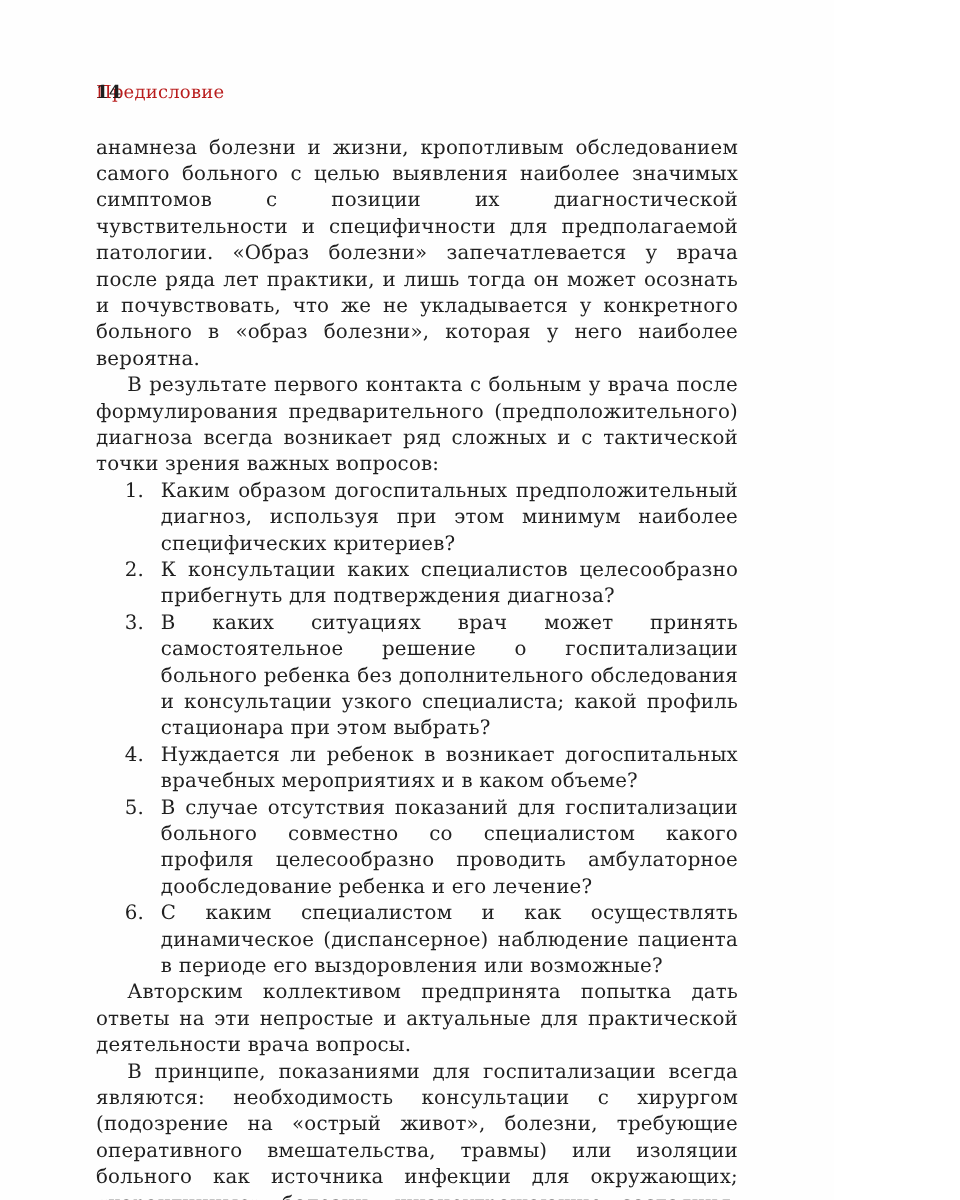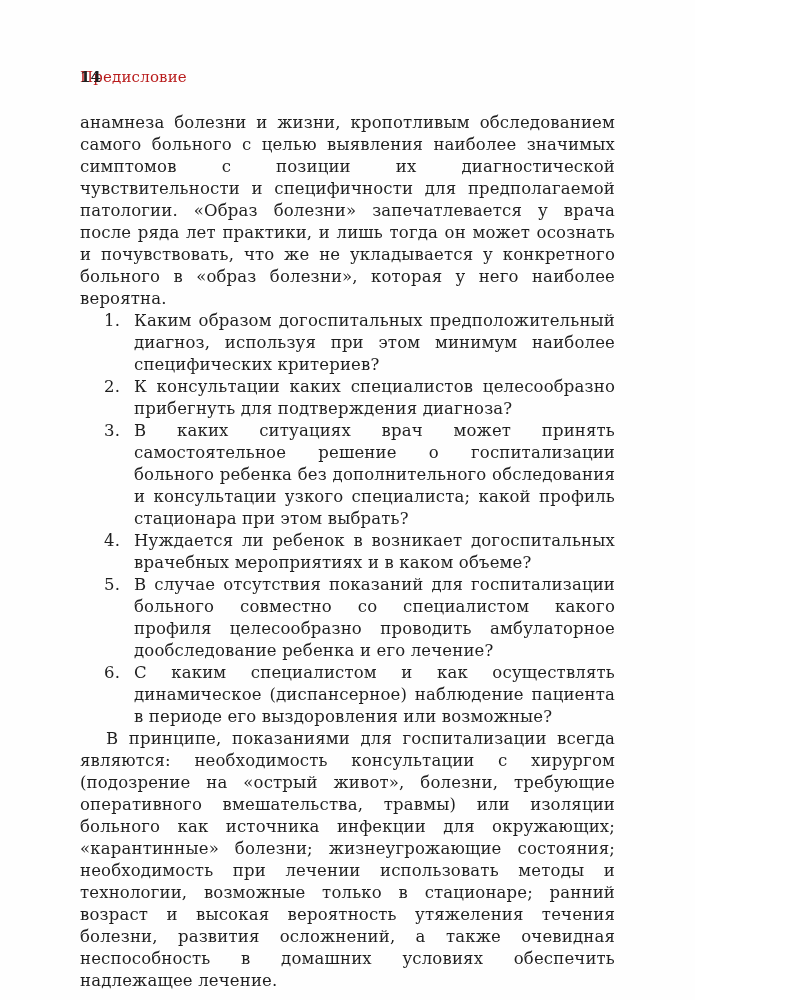--- a/index.html
+++ b/index.html
@@ -70,20 +70,21 @@
 
   <div class="running-head">
     <span class="page-num">14</span>
     <span class="head-title">Предисловие</span>
   </div>
 
   <div class="body-text">
 
     <p class="no-indent">анамнеза болезни и жизни, кропотливым обследованием самого больного с целью выявления наиболее значимых симптомов с позиции их диагностической чувствительности и специфичности для предполагаемой патологии. «Образ болезни» запечатлевается у врача после ряда лет практики, и лишь тогда он может осознать и почувствовать, что же не укладывается у конкретного больного в «образ болезни», которая у него наиболее вероятна.</p>
 
+    <p>В результате первого контакта с больным у врача после формулирования предварительного (предположительного) диагноза всегда возникает ряд сложных и с тактической точки зрения важных вопросов:</p>
 
     <ol class="q-list">
       <li class="q-item">
         <span class="q-num">1.</span>
         <span class="q-text">Каким образом догоспитальных предположительный диагноз, используя при этом минимум наиболее специфических критериев?</span>
       </li>
       <li class="q-item">
         <span class="q-num">2.</span>
         <span class="q-text">К консультации каких специалистов целесообразно прибегнуть для подтверждения диагноза?</span>
       </li>
@@ -98,18 +99,19 @@
       <li class="q-item">
         <span class="q-num">5.</span>
         <span class="q-text">В случае отсутствия показаний для госпитализации больного совместно со специалистом какого профиля целесообразно проводить амбулаторное дообследование ребенка и его лечение?</span>
       </li>
       <li class="q-item">
         <span class="q-num">6.</span>
         <span class="q-text">С каким специалистом и как осуществлять динамическое (диспансерное) наблюдение пациента в периоде его выздоровления или возможные?</span>
       </li>
     </ol>
 
+    <p>Авторским коллективом предпринята попытка дать ответы на эти непростые и актуальные для практической деятельности врача вопросы.</p>
 
     <p>В принципе, показаниями для госпитализации всегда являются: необходимость консультации с хирургом (подозрение на «острый живот», болезни, требующие оперативного вмешательства, травмы) или изоляции больного как источника инфекции для окружающих; «карантинные» болезни; жизнеугрожающие состояния; необходимость при лечении использовать методы и технологии, возможные только в стационаре; ранний возраст и высокая вероятность утяжеления течения болезни, развития осложнений, а также очевидная неспособность в домашних условиях обеспечить надлежащее лечение.</p>
 
   </div>
 
 </div>
 
 </body></html>

